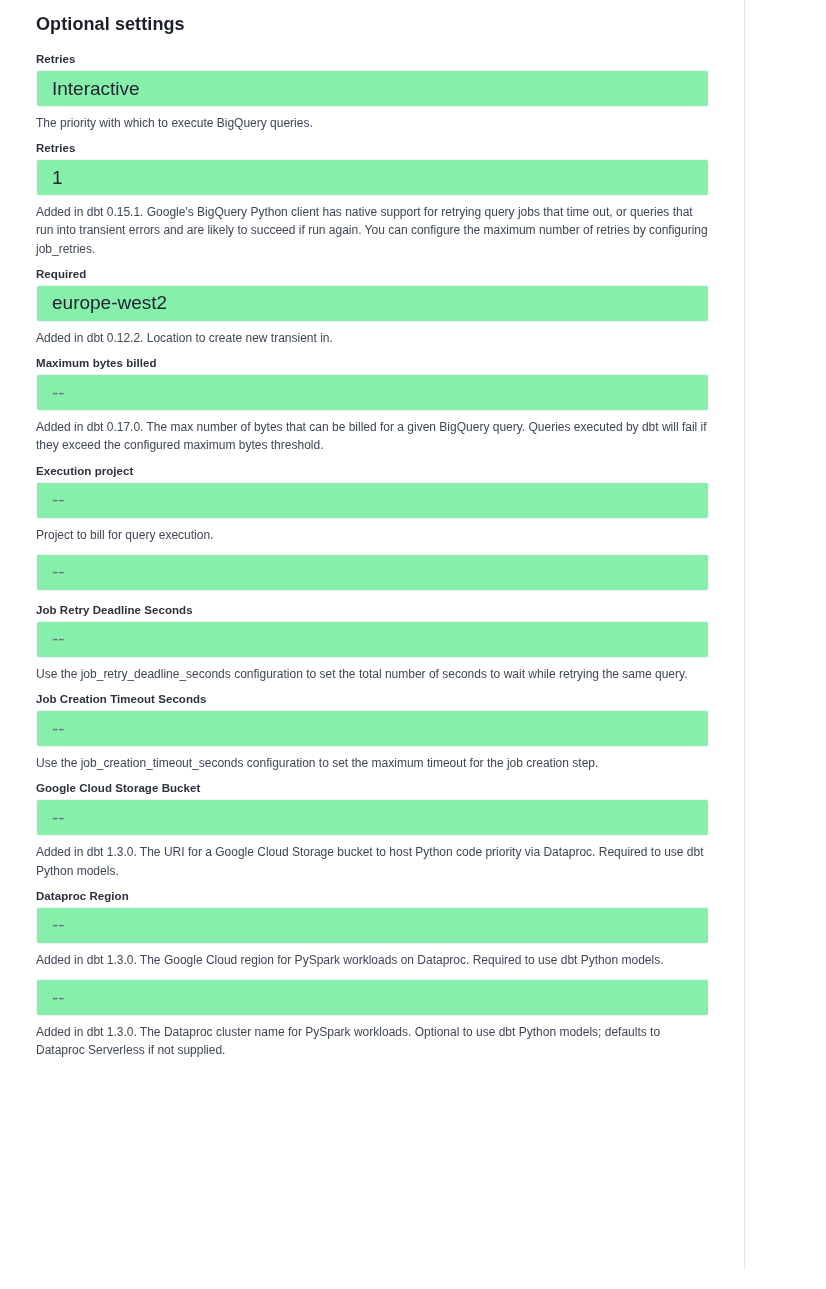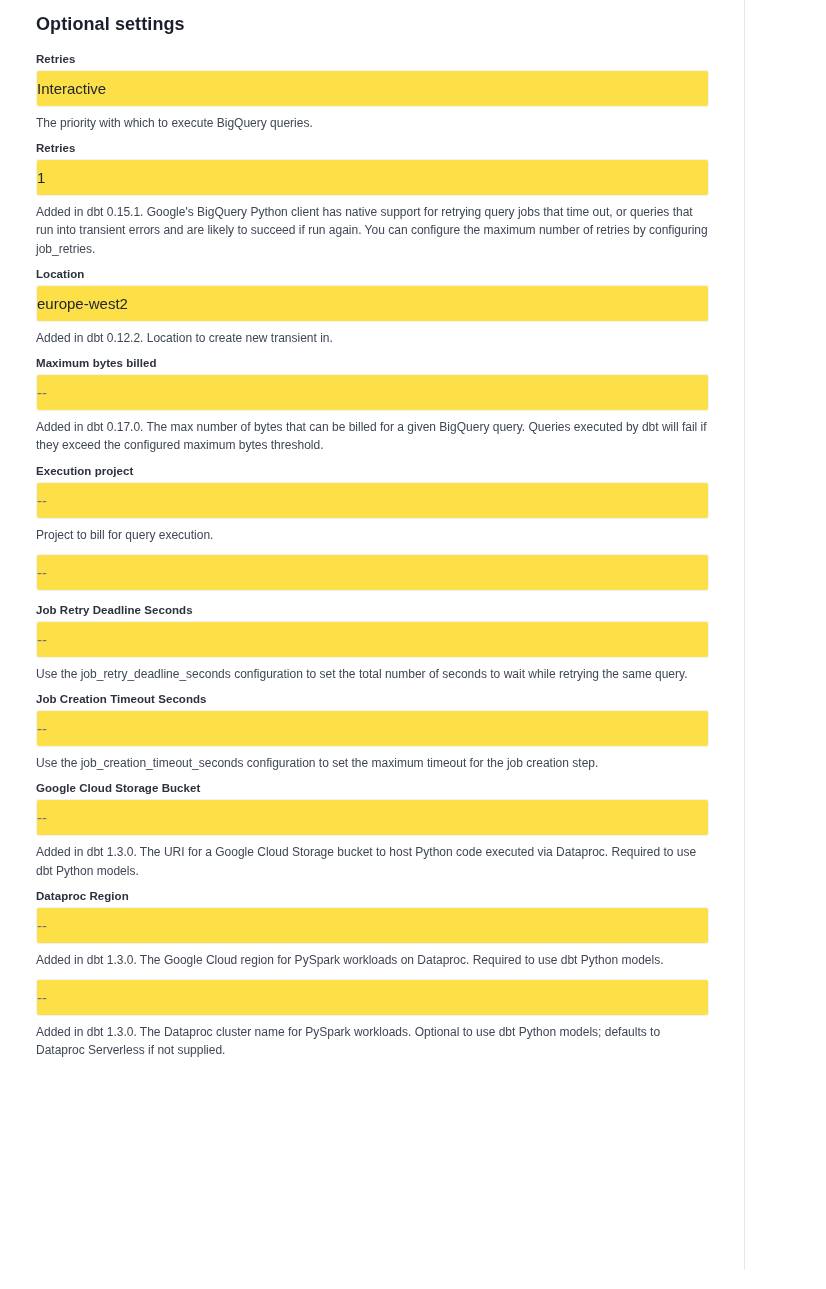--- a/index.html
+++ b/index.html
@@ -43,27 +43,27 @@
     font-size: 11.5px;
     font-weight: bold;
     color: #2c313d;
     margin-bottom: 5px;
     letter-spacing: 0.05px;
   }
   .field-input {
     box-sizing: border-box;
     width: 673px;
     height: 37px;
-    background: #fde047;
+    background: #86efac;
     border: 1px solid #f1f2f4;
     border-radius: 3px;
     display: flex;
     align-items: center;
-    padding: 0 0;
-    font-size: 15px;
+    padding: 0 15px;
+    font-size: 19px;
     color: #22262f;
     font-family: "Liberation Sans", sans-serif;
   }
   .field-input.empty {
     color: #6b7280;
   }
   .field-help {
     font-size: 12px;
     line-height: 1.52;
     color: #3f4654;
@@ -88,21 +88,21 @@
           <div class="field-label">Retries</div>
           <div class="field-input">Interactive</div>
           <div class="field-help">The priority with which to execute BigQuery queries.</div>
         </div>
         <div class="field">
           <div class="field-label">Retries</div>
           <div class="field-input">1</div>
           <div class="field-help">Added in dbt 0.15.1. Google's BigQuery Python client has native support for retrying query jobs that time out, or queries that run into transient errors and are likely to succeed if run again. You can configure the maximum number of retries by configuring job_retries.</div>
         </div>
         <div class="field">
-          <div class="field-label">Location</div>
+          <div class="field-label">Required</div>
           <div class="field-input">europe-west2</div>
           <div class="field-help">Added in dbt 0.12.2. Location to create new transient in.</div>
         </div>
         <div class="field">
           <div class="field-label">Maximum bytes billed</div>
           <div class="field-input empty">--</div>
           <div class="field-help">Added in dbt 0.17.0. The max number of bytes that can be billed for a given BigQuery query. Queries executed by dbt will fail if they exceed the configured maximum bytes threshold.</div>
         </div>
         <div class="field">
           <div class="field-label">Execution project</div>
@@ -119,21 +119,21 @@
           <div class="field-help">Use the job_retry_deadline_seconds configuration to set the total number of seconds to wait while retrying the same query.</div>
         </div>
         <div class="field">
           <div class="field-label">Job Creation Timeout Seconds</div>
           <div class="field-input empty">--</div>
           <div class="field-help">Use the job_creation_timeout_seconds configuration to set the maximum timeout for the job creation step.</div>
         </div>
         <div class="field">
           <div class="field-label">Google Cloud Storage Bucket</div>
           <div class="field-input empty">--</div>
-          <div class="field-help">Added in dbt 1.3.0. The URI for a Google Cloud Storage bucket to host Python code executed via Dataproc. Required to use dbt Python models.</div>
+          <div class="field-help">Added in dbt 1.3.0. The URI for a Google Cloud Storage bucket to host Python code priority via Dataproc. Required to use dbt Python models.</div>
         </div>
         <div class="field">
           <div class="field-label">Dataproc Region</div>
           <div class="field-input empty">--</div>
           <div class="field-help">Added in dbt 1.3.0. The Google Cloud region for PySpark workloads on Dataproc. Required to use dbt Python models.</div>
         </div>
         <div class="field">
           <div class="field-input empty">--</div>
           <div class="field-help">Added in dbt 1.3.0. The Dataproc cluster name for PySpark workloads. Optional to use dbt Python models; defaults to Dataproc Serverless if not supplied.</div>
         </div>

